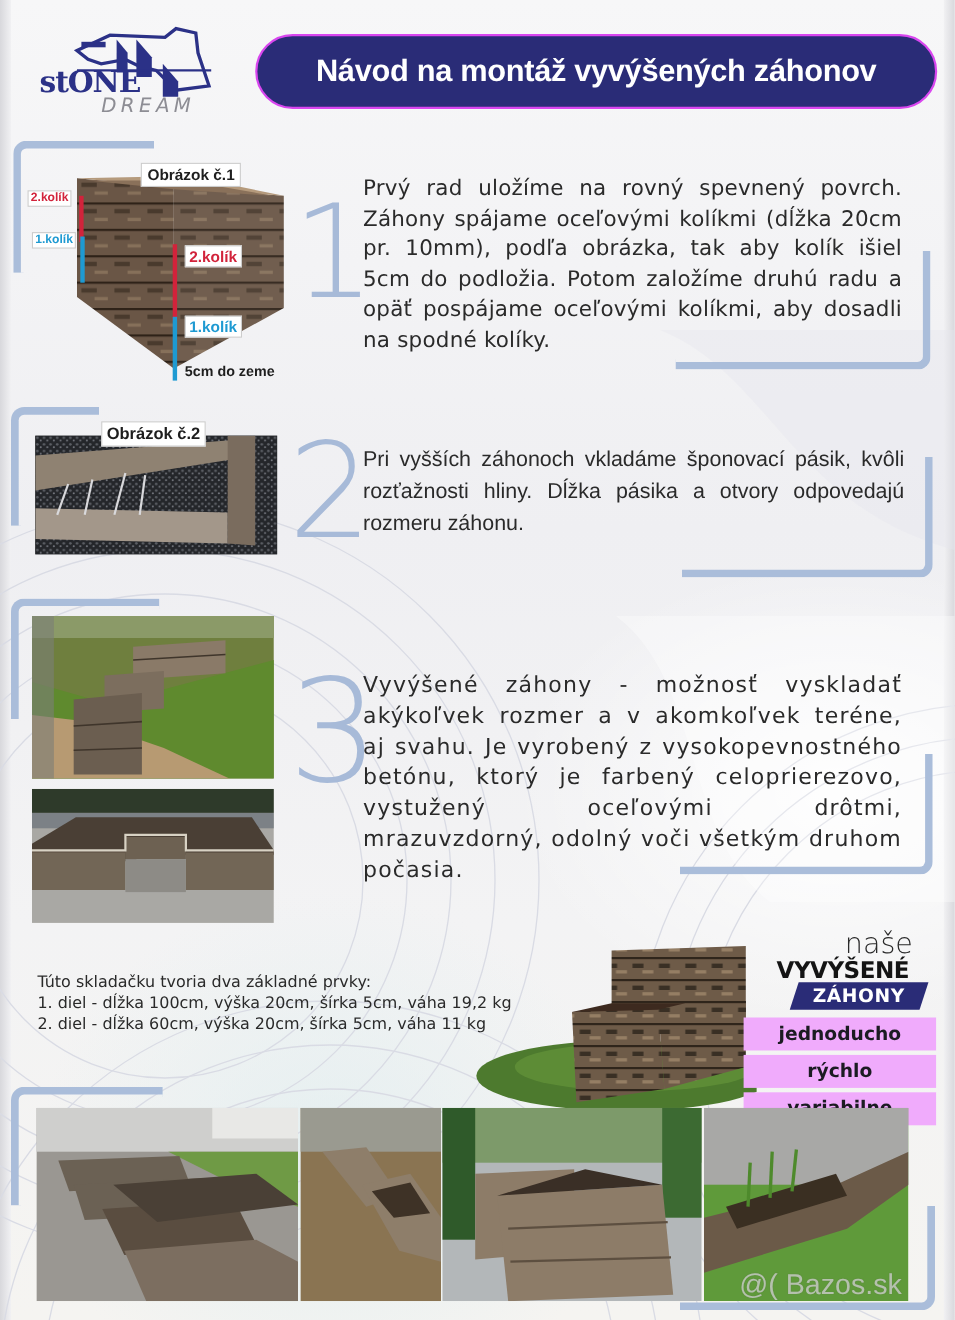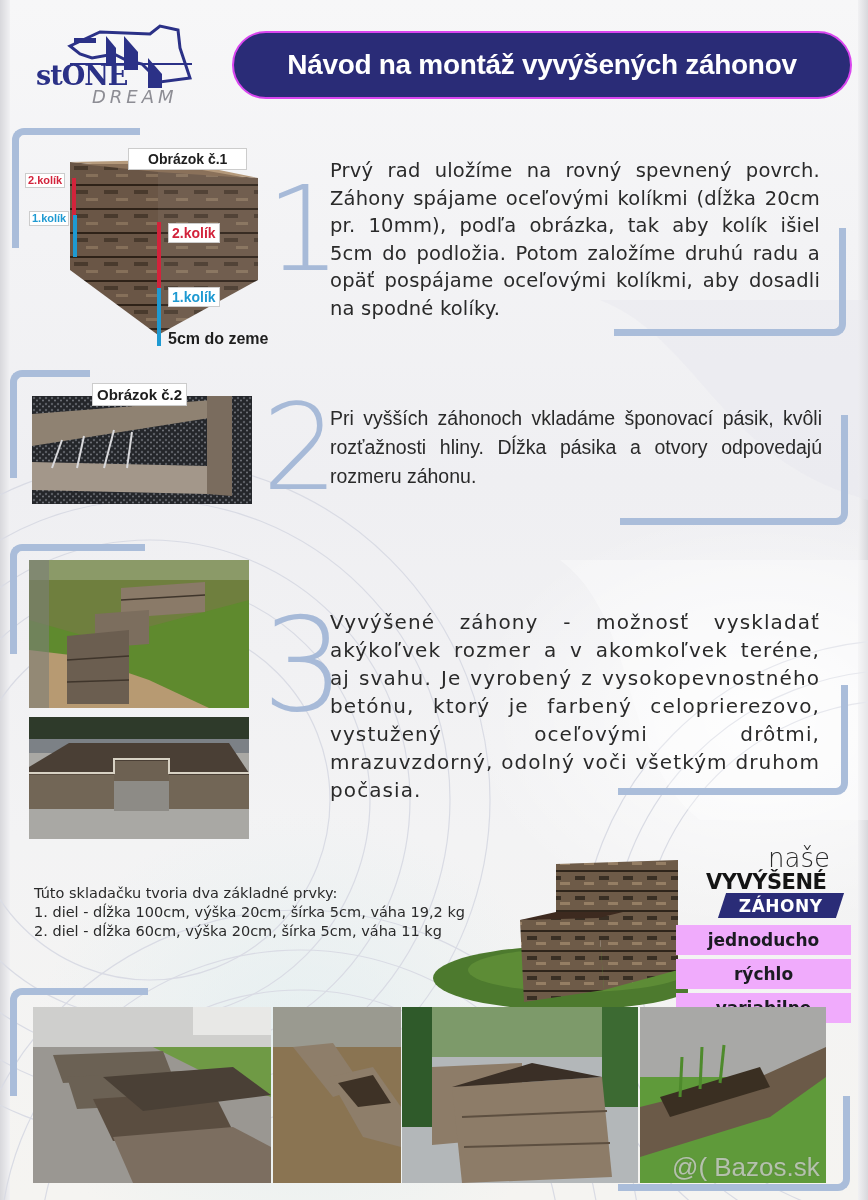--- a/index.html
+++ b/index.html
@@ -72,21 +72,21 @@
   
   .photo { position:absolute; overflow:hidden; }
 
   
   .tag {
     position:absolute; background:#fff; border:1px solid #ccc; font-weight:bold;
     font-family: "Liberation Sans", sans-serif; line-height:1;
   }
   .tag.red { color:#d2233b; }
   .tag.blue { color:#1e9ad2; }
-  .tag.caption { color:#1e1e1e; font-size:14px; padding:3px 19px; }
+  .tag.caption { color:#1e1e1e; font-size:14px; padding:3px 5px; }
   .pin { position:absolute; width:4px; }
 
   
   .info {
     position:absolute; left:34px; top:884px; width:500px;
     font-size:14.5px; line-height:19px; color:#2a2a2a;
     font-family: "DejaVu Sans", sans-serif;
   }
   .info div { white-space:nowrap; }
 
@@ -182,21 +182,21 @@
 <div class="pin" style="left:72px;top:178px;height:42px;background:#d2233b;"></div>
 <div class="pin" style="left:73px;top:215px;height:42px;background:#1e9ad2;"></div>
 <div class="pin" style="left:157px;top:222px;height:70px;background:#d2233b;"></div>
 <div class="pin" style="left:157px;top:288px;height:58px;background:#1e9ad2;"></div>
 
 <div class="tag caption" style="left:128px;top:148px;">Obrázok č.1</div>
 <div class="tag red" style="left:25px;top:173px;font-size:11px;padding:1px 2px;">2.kolík</div>
 <div class="tag blue" style="left:29px;top:211px;font-size:11px;padding:1px 2px;">1.kolík</div>
 <div class="tag red" style="left:168px;top:223px;font-size:14px;padding:2px 3px;">2.kolík</div>
 <div class="tag blue" style="left:168px;top:287px;font-size:14px;padding:2px 3px;">1.kolík</div>
-<div class="tag caption" style="left:165px;top:330px;font-size:16px;padding:1px 3px;border:none;background:transparent;">5cm do zeme</div>
+<div class="tag caption" style="left:165px;top:330px;font-size:13px;padding:1px 3px;border:none;background:transparent;">5cm do zeme</div>
 
 <div class="big-num" style="left:266px;top:170px;font-size:118px;">1</div>
 <div class="step-text s1">Prvý rad uložíme na rovný spevnený povrch. Záhony spájame oceľovými kolíkmi (dĺžka 20cm pr. 10mm), podľa obrázka, tak aby kolík išiel 5cm do podložia. Potom založíme druhú radu a opäť pospájame oceľovými kolíkmi, aby dosadli na spodné kolíky.</div>
 
 <div class="bracket b-tl" style="left:10px;top:370px;width:80px;height:108px;"></div>
 <div class="bracket b-br" style="left:620px;top:415px;width:228px;height:110px;"></div>
 
 <div class="photo" style="left:32px;top:396px;width:220px;height:108px;background:#2c2d30;">
   <svg width="220" height="108">
     <defs>

